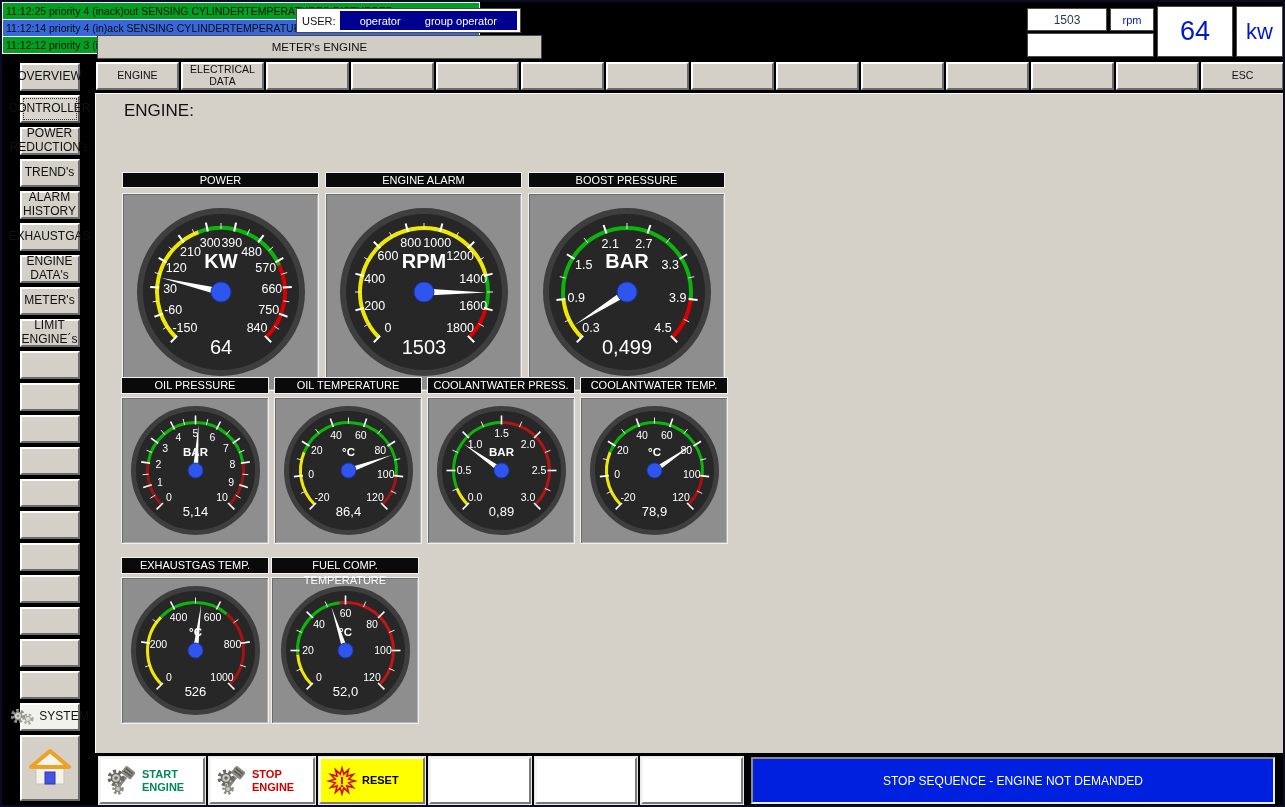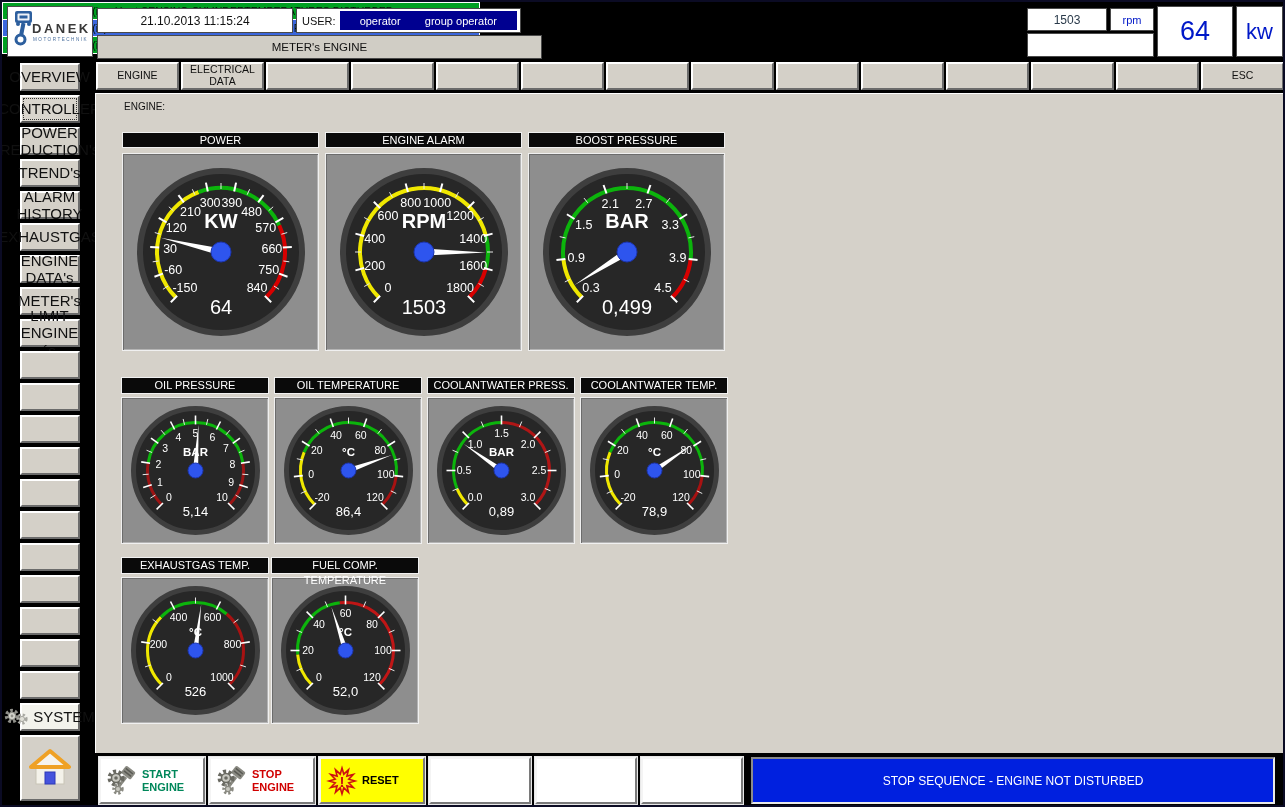--- a/index.html
+++ b/index.html
@@ -21,69 +21,55 @@
   .hdr-empty { left:1025px; top:31px; width:127px; height:24px; }
   .kw-value { left:1155px; top:4px; width:76px; height:51px; display:flex; align-items:center; justify-content:center; font-size:27px; color:#0018c8; }
   .kw-unit  { left:1234px; top:4px; width:47px; height:51px; display:flex; align-items:center; justify-content:center; font-size:22px; color:#0018c8; }
 
   
   .tab-bar { position:absolute; left:93px; top:58px; width:1190px; height:32px; display:flex; gap:2px; padding:2px 1px; }
   .tab-btn { flex:1; background:#d4d0c8; border:2px solid; border-color:#ffffff #6b6b6b #6b6b6b #ffffff; font-size:10.5px; line-height:1.1; color:#111; display:flex; align-items:center; justify-content:center; text-align:center; }
 
   
   .sidebar { position:absolute; left:3px; top:58px; width:89px; height:746px; display:flex; flex-direction:column; align-items:center; padding-top:3px; gap:4px; }
-  .side-btn { width:60px; height:28px; flex:0 0 28px; background:#d4d0c8; border:2px solid; border-color:#ffffff #6b6b6b #6b6b6b #ffffff; font-size:15px; line-height:1.15; color:#111; display:flex; align-items:center; justify-content:center; text-align:center; }
+  .side-btn { width:60px; height:28px; flex:0 0 28px; background:#d4d0c8; border:2px solid; border-color:#ffffff #6b6b6b #6b6b6b #ffffff; font-size:12px; line-height:1.15; color:#111; display:flex; align-items:center; justify-content:center; text-align:center; }
   .side-btn.active { border-color:#ffffff #555 #555 #ffffff; box-shadow:0 0 0 1px #000; outline:1px dotted #333; outline-offset:-4px; background:#d9d5cd; }
   .side-btn.system { background:#f2f2ec; gap:3px; }
   .side-btn.home { height:66px; flex:0 0 66px; }
 
   
   .main { position:absolute; left:93px; top:91px; width:1190px; height:660px; background:#d5d1c9; border-top:1px solid #fff; border-left:1px solid #fff; }
-  .section-label { position:absolute; left:28px; top:7px; font-size:10px; color:#111; }
+  .section-label { position:absolute; left:28px; top:7px; font-size:17px; color:#111; }
   .gauge-row { position:absolute; display:flex; }
   #gauge-row-1 { left:26px; top:38px; gap:6px; }
   #gauge-row-2 { left:25px; top:283px; gap:5px; }
   #gauge-row-3 { left:25px; top:463px; gap:2px; }
   .gauge-group.lg { width:197px; }
   .gauge-group.sm { width:148px; }
   .gauge-title { background:#0a0a0a; color:#fff; border:1px solid #f0f0f0; text-align:center; font-size:11px; }
-  .lg .gauge-title { height:16px; line-height:14px; margin-bottom:5px; }
+  .lg .gauge-title { height:16px; line-height:14px; margin-bottom:5px;margin-top:40px; }
   .sm .gauge-title { height:17px; line-height:15px; margin-bottom:3px; }
   .gauge-body { background:#8e8e8e; border:1px solid #f0f0f0; box-shadow:inset 1px 1px 0 #6c6c6c, inset -1px -1px 0 #b4b4b4; display:flex; align-items:center; justify-content:center; }
   .lg .gauge-body { height:198px; }
   .sm .gauge-body { height:147px; }
 
   
   .footer { position:absolute; left:93px; top:752px; width:1190px; height:53px; display:flex; gap:4px; padding:3px 0 3px 4px; }
   .f-cell { width:106px; height:47px; background:#fff; border:2px solid; border-color:#f4f4f4 #7a7a7a #7a7a7a #f4f4f4; box-shadow:0 0 0 1px #e8e8e8; display:flex; align-items:center; padding-left:4px; gap:3px; }
   .f-cell.empty { width:102px; }
   .f-cell.yellow { background:#ffff00; }
   .f-label { font-size:11px; font-weight:bold; line-height:1.15; width:58px; }
   .f-status { margin-left:4px; width:524px; height:47px; background:#0020df; border:2px solid; border-color:#8a8a8a #e8e8e8 #e8e8e8 #8a8a8a; color:#fff; display:flex; align-items:center; justify-content:center; font-size:12px; }
   .f-icon { display:flex; }
 </style>
 </head>
 <body>
 
 <div class="window">
 
-  <div class="hbox logo-box">
-    <span id="logo-svg"><svg width="78" height="42" viewBox="0 0 78 42">
-    <rect x="4" y="2" width="17" height="12" rx="2" fill="#2d5f9e"></rect>
-    <rect x="6.5" y="4.5" width="12" height="7" rx="1" fill="#eef2f8"></rect>
-    <rect x="8.5" y="6.5" width="8" height="3" fill="#2d5f9e"></rect>
-    <circle cx="7" cy="15" r="2" fill="#2d5f9e"></circle>
-          <circle cx="18" cy="15" r="2" fill="#2d5f9e"></circle>
-    <path d="M12.5 14 L10 27" stroke="#2d5f9e" stroke-width="4"></path>
-    <circle cx="9.5" cy="30.5" r="4.5" fill="none" stroke="#2d5f9e" stroke-width="3"></circle>
-    <text x="21" y="24" font-size="13" font-weight="bold" letter-spacing="2.5" fill="#3a3a3a" font-family="Liberation Sans, sans-serif">DANEK</text>
-    <text x="22" y="31.5" font-size="4.6" letter-spacing="1.5" fill="#4a6f9e" font-family="Liberation Sans, sans-serif">MOTORTECHNIK</text>
-        </svg></span>
-  </div>
-  <div class="hbox dt-box">21.10.2013 11:15:24</div>
   <div class="hbox user-box">
     <span>USER:</span>
     <span class="user-field">
       <span>operator</span>
       <span>group operator</span>
     </span>
   </div>
   <div class="hbox screen-title">METER's ENGINE</div>
   <div class="alarm-list">
       <div class="alarm-row" style="background: rgb(0, 160, 34);">11:12:25 priority 4 (inack)out SENSING CYLINDERTEMPERATURES DISTURBED</div>
@@ -625,16 +611,16 @@
           <svg width="34" height="34" viewBox="0 0 34 34">
             <polygon points="17.0,4.0 18.8,10.2 23.5,5.7 21.9,12.1 28.3,10.5 23.8,15.2 30.0,17.0 23.8,18.8 28.3,23.5 21.9,21.9 23.5,28.3 18.8,23.8 17.0,30.0 15.2,23.8 10.5,28.3 12.1,21.9 5.7,23.5 10.2,18.8 4.0,17.0 10.2,15.2 5.7,10.5 12.1,12.1 10.5,5.7 15.2,10.2" fill="#ffee00" stroke="#cc1010" stroke-width="1.6"></polygon>
     <text x="17" y="22.5" text-anchor="middle" font-size="15" font-weight="bold" fill="#cc1010" font-family="Liberation Sans, sans-serif">!</text>
           </svg>
         </span>
         <span class="f-label" style="color: rgb(0, 0, 0);">RESET</span>
       </div>
       <div class="f-cell empty"></div>
       <div class="f-cell empty"></div>
       <div class="f-cell empty"></div>
-      <div class="f-status">STOP SEQUENCE - ENGINE NOT DISTURBED</div>
+      <div class="f-status">STOP SEQUENCE - ENGINE NOT DEMANDED</div>
     </div>
 
 </div>
 
 </body></html>

